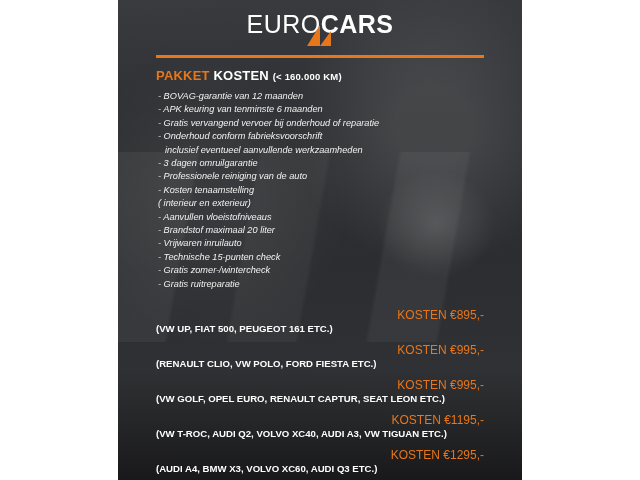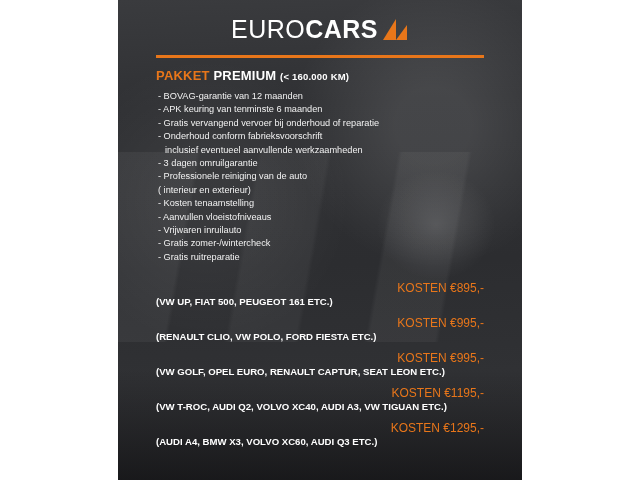--- a/index.html
+++ b/index.html
@@ -70,24 +70,25 @@
     position: relative;
     z-index: 3;
     padding: 0 38px;
     color: #ffffff;
   }
 
   
   .logo-wrap {
     display: flex;
     align-items: center;
-    justify-content: center;
+    justify-content: flex-end;
     gap: 5px;
     padding-top: 12px;
     height: 34px;
+    flex-direction: column;
   }
   .logo-text {
     font-size: 25px;
     font-weight: bold;
     letter-spacing: 0.5px;
     line-height: 1;
     white-space: nowrap;
   }
   .logo-text .euro { color: #ffffff; font-weight: 400; }
   .logo-text .cars { color: #ffffff; font-weight: bold; }
@@ -132,20 +133,21 @@
     font-weight: bold;
     font-size: 9.5px;
     color: #ffffff;
   }
 
   
   .features {
     list-style: none;
     margin: 0 0 16px 2px;
     padding: 0;
+    font-style: italic;
   }
   .features li {
     font-size: 9.2px;
     line-height: 13.4px;
     color: #f2f2f2;
     white-space: nowrap;
   }
   .features li.indent { padding-left: 7px; }
 
   
@@ -185,36 +187,38 @@
         <div class="logo-mark">
           <span class="s1"></span>
           <span class="s2"></span>
         </div>
       </div>
 
       <div class="orange-rule"></div>
 
       <div class="pkg-title">
         <span class="accent">PAKKET</span>
-        <span>PREMIUM</span>
+        <span>KOSTEN</span>
         <span class="km">(&lt; 160.000 KM)</span>
       </div>
 
       <ul class="features">
         <li>- BOVAG-garantie van 12 maanden</li>
         <li>- APK keuring van tenminste 6 maanden</li>
         <li>- Gratis vervangend vervoer bij onderhoud of reparatie</li>
         <li>- Onderhoud conform fabrieksvoorschrift</li>
         <li class="indent">inclusief eventueel aanvullende werkzaamheden</li>
         <li>- 3 dagen omruilgarantie</li>
         <li>- Professionele reiniging van de auto</li>
+        <li>- Kosten tenaamstelling</li>
         <li>( interieur en exterieur)</li>
-        <li>- Kosten tenaamstelling</li>
         <li>- Aanvullen vloeistofniveaus</li>
+        <li>- Brandstof maximaal 20 liter</li>
         <li>- Vrijwaren inruilauto</li>
+        <li>- Technische 15-punten check</li>
         <li>- Gratis zomer-/wintercheck</li>
         <li>- Gratis ruitreparatie</li>
       </ul>
 
       <div class="prices">
         <div class="price-block">
           <div class="price-line">KOSTEN €895,-</div>
           <div class="price-models">(VW UP, FIAT 500, PEUGEOT 161 ETC.)</div>
         </div>
         <div class="price-block">

